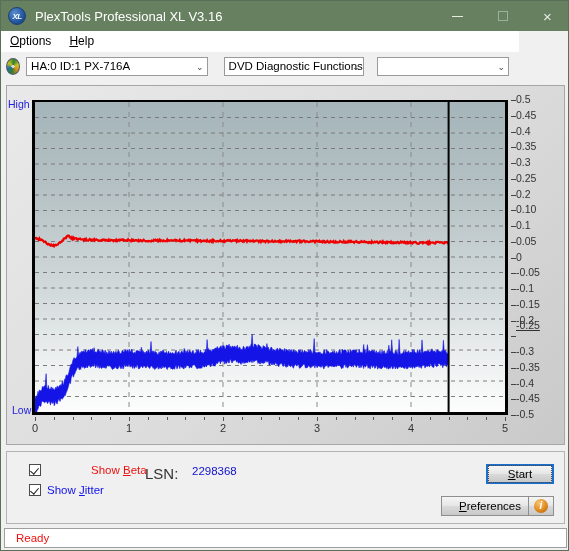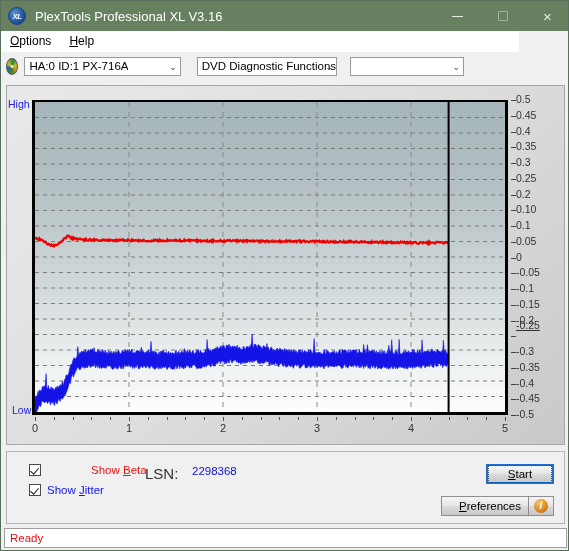--- a/index.html
+++ b/index.html
@@ -96,21 +96,21 @@
     color: #000000;
     padding: 0 9px;
     line-height: 21px;
   }
   .menu-item u { text-decoration: underline; }
 
   
   .toolbar {
     position: absolute;
     left: 0; top: 51px;
-    width: 463px;
+    width: 508px;
     height: 28px;
     background: #f0f0f0;
     display: flex;
     align-items: center;
   }
   .disc-icon {
     width: 17px; height: 17px;
     margin-left: 5px;
     border-radius: 50%;
     background:
@@ -319,21 +319,21 @@
     height: 20px;
     background: #ffffff;
     border: 1px solid #9f9f9f;
     box-sizing: border-box;
     display: flex;
     align-items: center;
   }
   .statusbar .txt {
     font-size: 11.5px;
     color: #ee1111;
-    padding-left: 5px;
+    padding-left: 11px;
   }
 </style>
 </head>
 <body>
 
 <div id="app">
 
   <div class="titlebar">
     <div class="title-icon">XL</div>
     <div class="title-text">PlexTools Professional XL V3.16</div>

